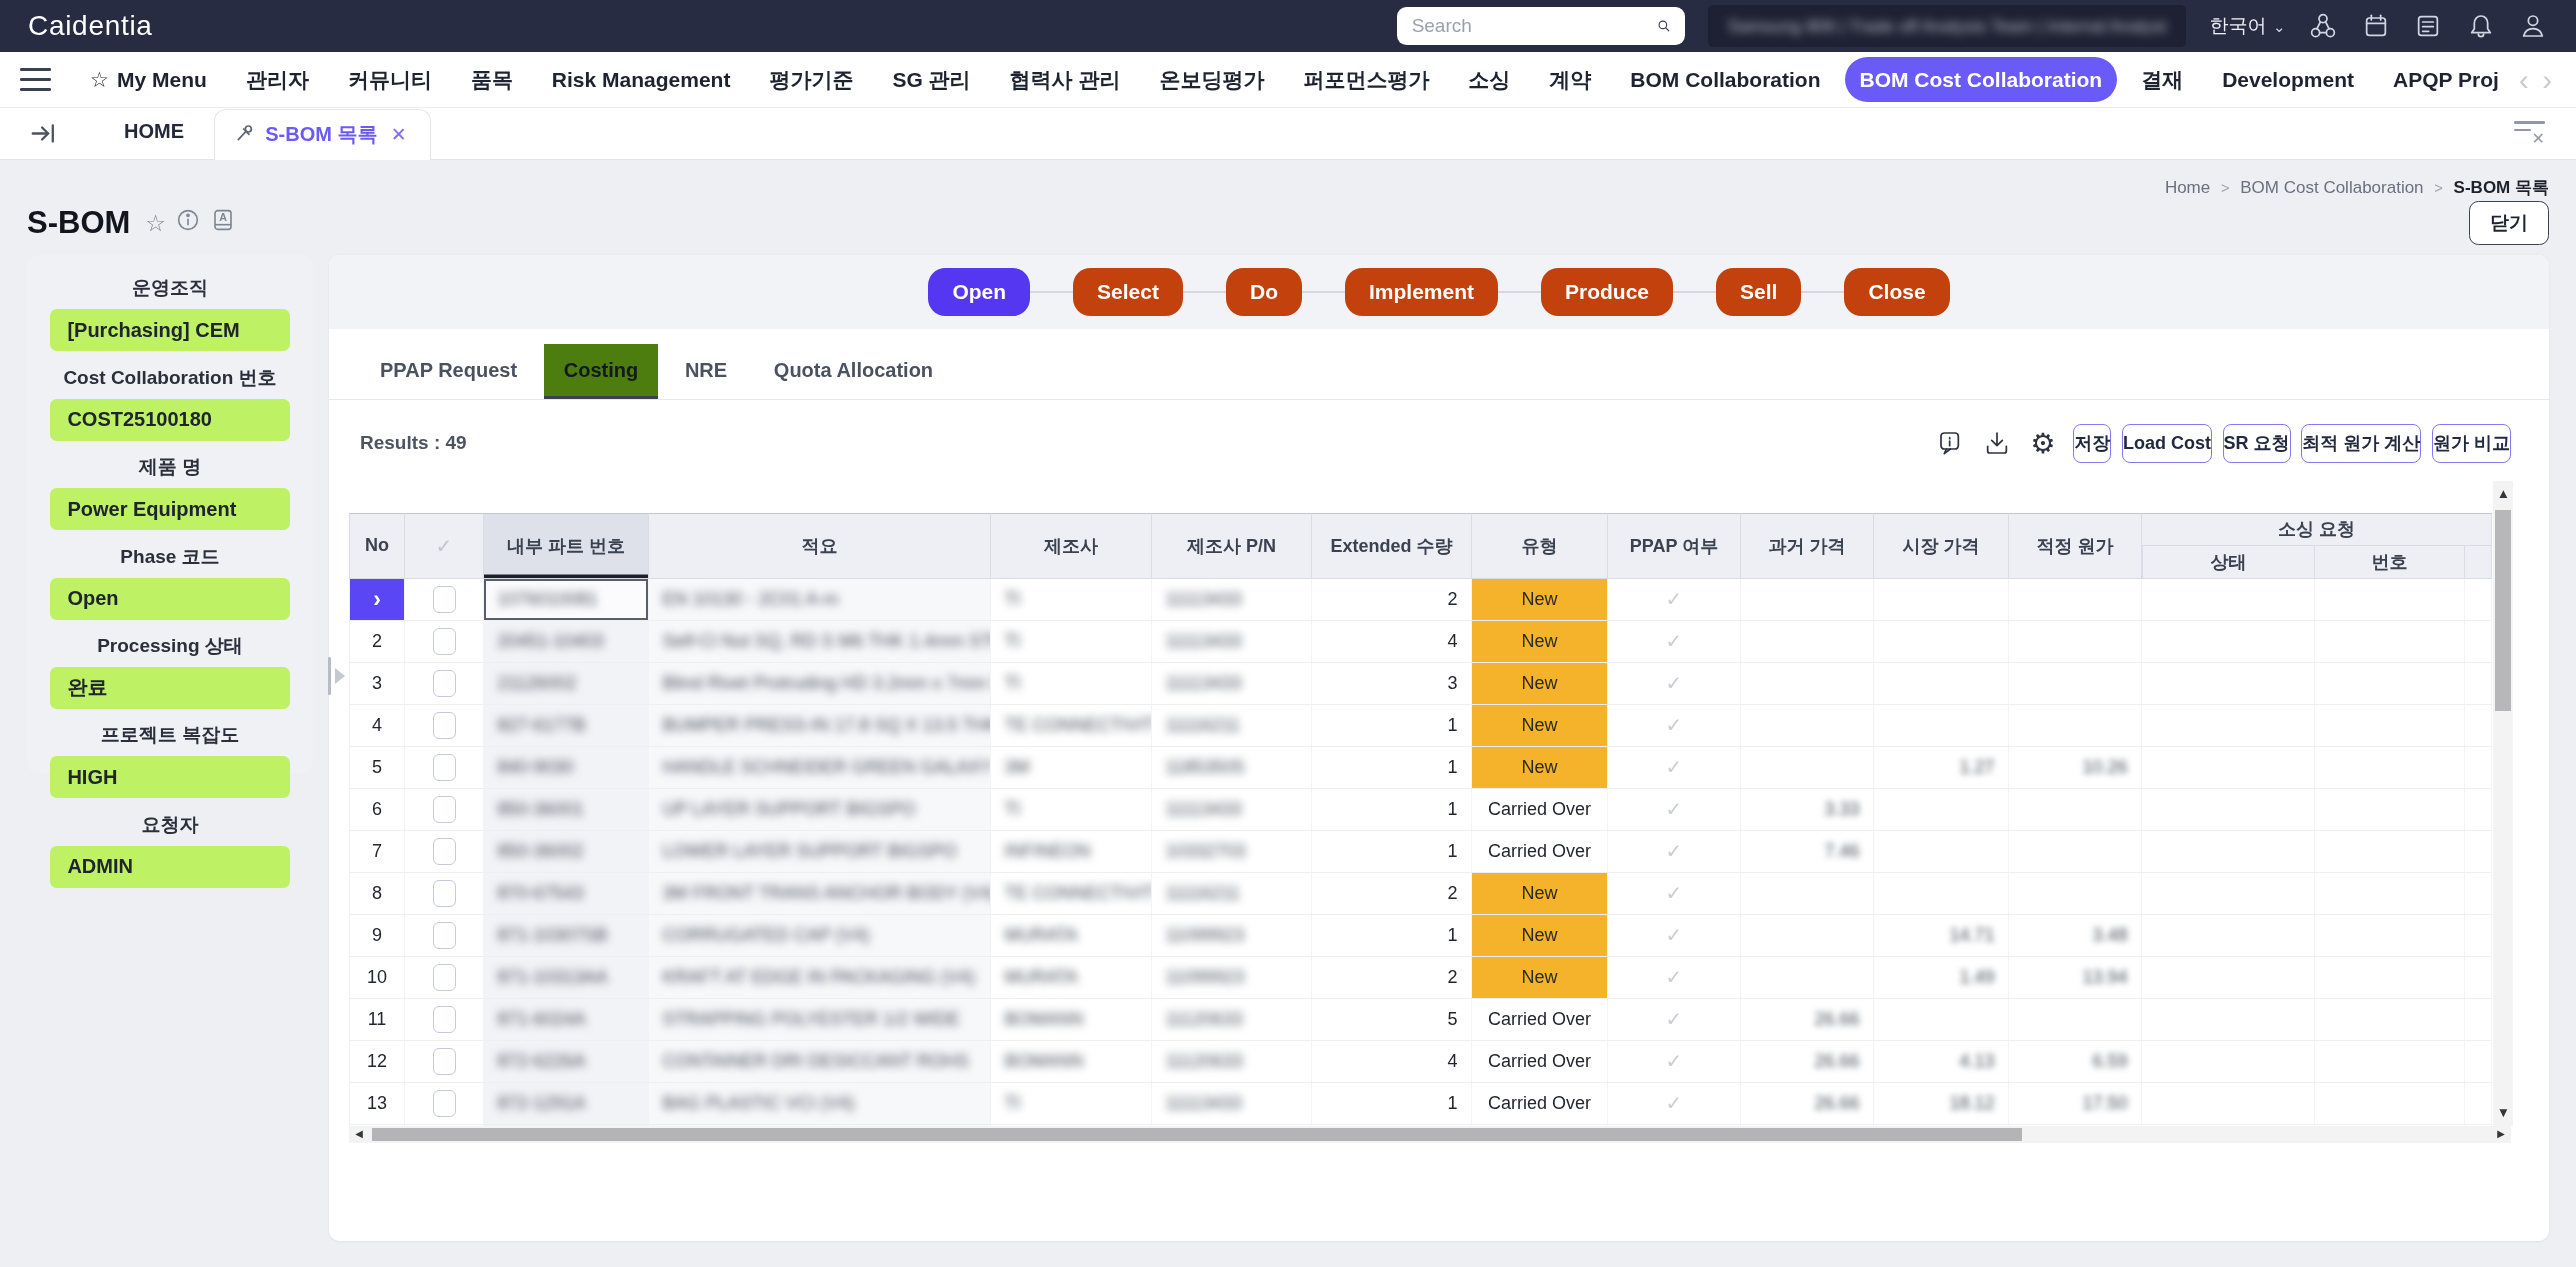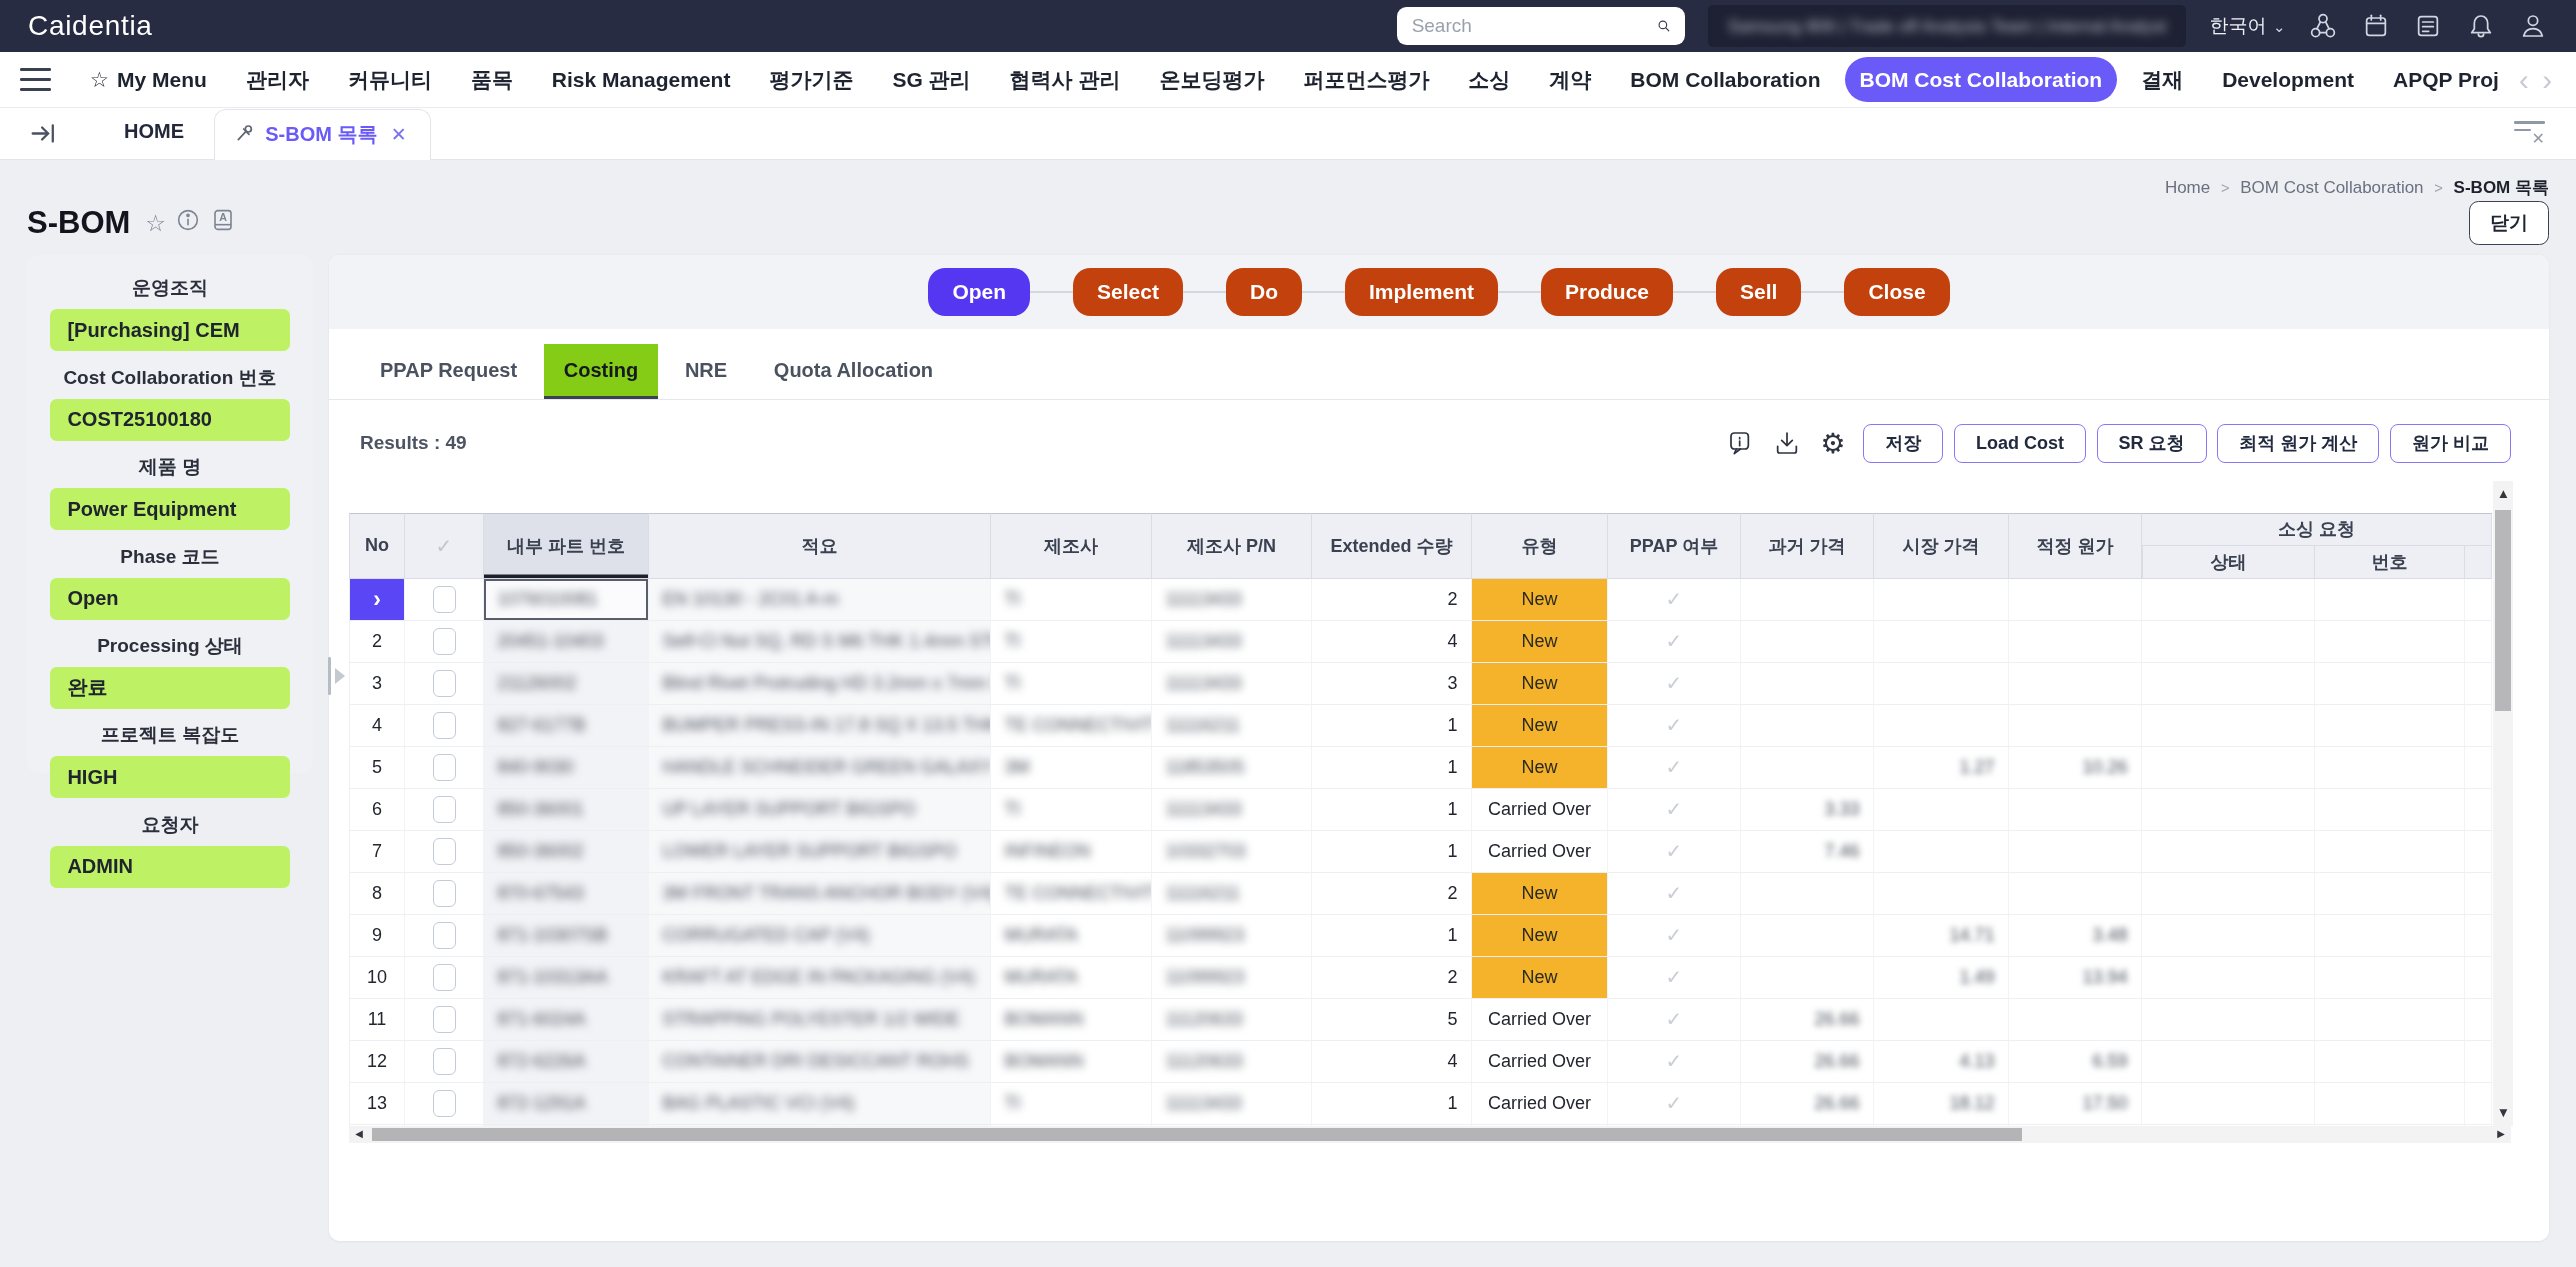--- a/index.html
+++ b/index.html
@@ -71,29 +71,29 @@
   
   .main-card { flex:1; background:#fff; border-radius:10.7px; height:986px; box-shadow:0 0.7px 2.7px rgba(25,30,48,.06); overflow:hidden; }
 
   .stepper-band { height:74px; background:#f2f3f7; border-radius:10.7px 10.7px 0 0; display:flex; align-items:center; justify-content:center; }
   .step { height:48px; padding:0 24px; border-radius:17.4px; background:#c2410c; color:#fff; font-size:21px; font-weight:700; display:flex; align-items:center; cursor:pointer; }
   .step.active { background:#5537f2; }
   .step-link { width:43px; height:2px; background:#d4d7de; }
 
   .ctabs { display:flex; gap:6.7px; padding:0 31px; margin-top:14.8px; border-bottom:1.3px solid #e4e7ec; height:56px; }
   .ctab { font-size:20px; font-weight:700; color:#4a5260; display:flex; align-items:center; padding:0 20px; cursor:pointer; border-bottom:3.4px solid transparent; }
-  .ctab.active { background:#84cc16; color:#14181f; border-bottom-color:#3a4150; }
+  .ctab.active { background:#4d7c0f; color:#14181f; border-bottom-color:#3a4150; }
 
   .toolbar { display:flex; align-items:center; padding:0 38px 0 31px; margin-top:23px; height:40px; }
   .results { font-size:19px; font-weight:600; color:#4d5462; }
   .tool-right { margin-left:auto; display:flex; align-items:center; gap:14.8px; }
   .gico { width:31px; height:31px; display:flex; align-items:center; justify-content:center; cursor:pointer; }
   .gico svg { stroke:#2e3340; fill:none; stroke-width:2.6; stroke-linecap:round; stroke-linejoin:round; }
   .gico.gear { font-size:28px; color:#2e3340; }
-  .pbtn { border:1.3px solid #8677f5; background:#fff; color:#222a3e; font-size:18px; font-weight:700; border-radius:8px; height:39px; padding:0 21px; cursor:pointer; font-family:inherit;text-align:right; }
+  .pbtn { border:1.3px solid #8677f5; background:#fff; color:#222a3e; font-size:18px; font-weight:700; border-radius:8px; height:39px; padding:0 0; cursor:pointer; font-family:inherit;text-align:right; }
 
   
   .table-zone { margin:17.4px 38px 0 20px; display:flex; }
   .grid-clip { height:645px; overflow:hidden; flex:none; }
   table { border-collapse:separate; border-spacing:0; table-layout:fixed; width:2143px;margin-top:32px; }
   thead th { background:#edeff4; color:#3a4150; font-size:18px; font-weight:700; height:33px;
     border-right:0.7px solid #d9dce4; border-bottom:0.7px solid #d9dce4; text-align:center; }
   thead tr:first-child th { border-top:1.3px solid #c2c6d0; }
   thead th:first-child { border-left:0.7px solid #d9dce4; }
   thead th.selcol { background:#dee1e9; box-shadow:inset 0 -3.4px 0 #1d2028; }

